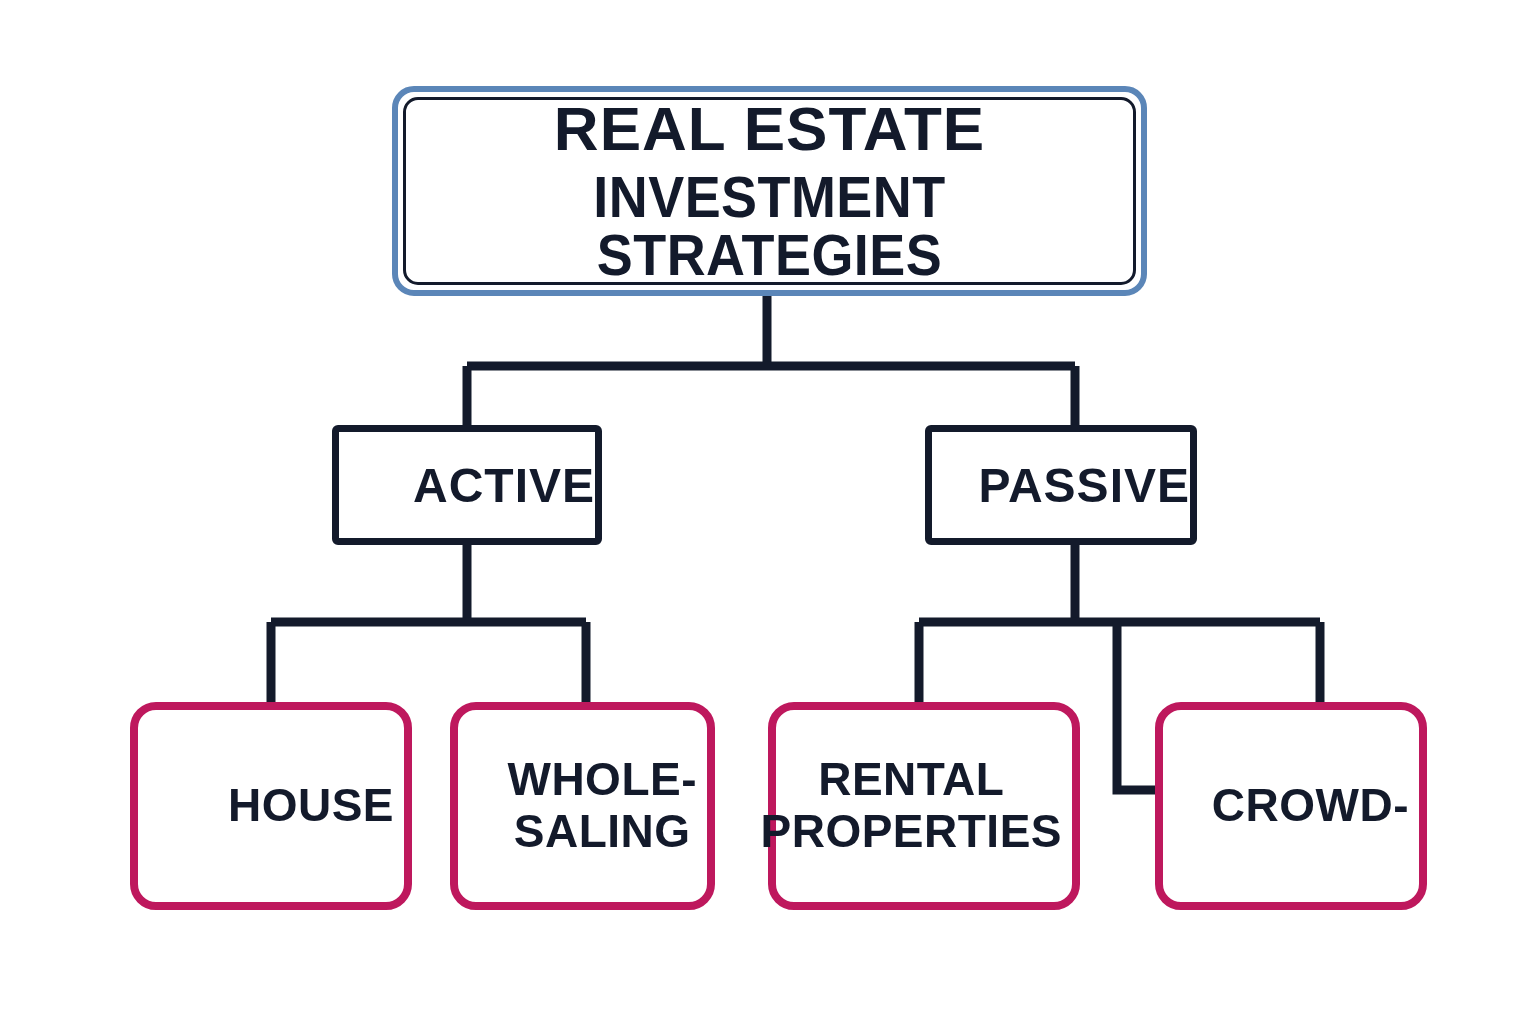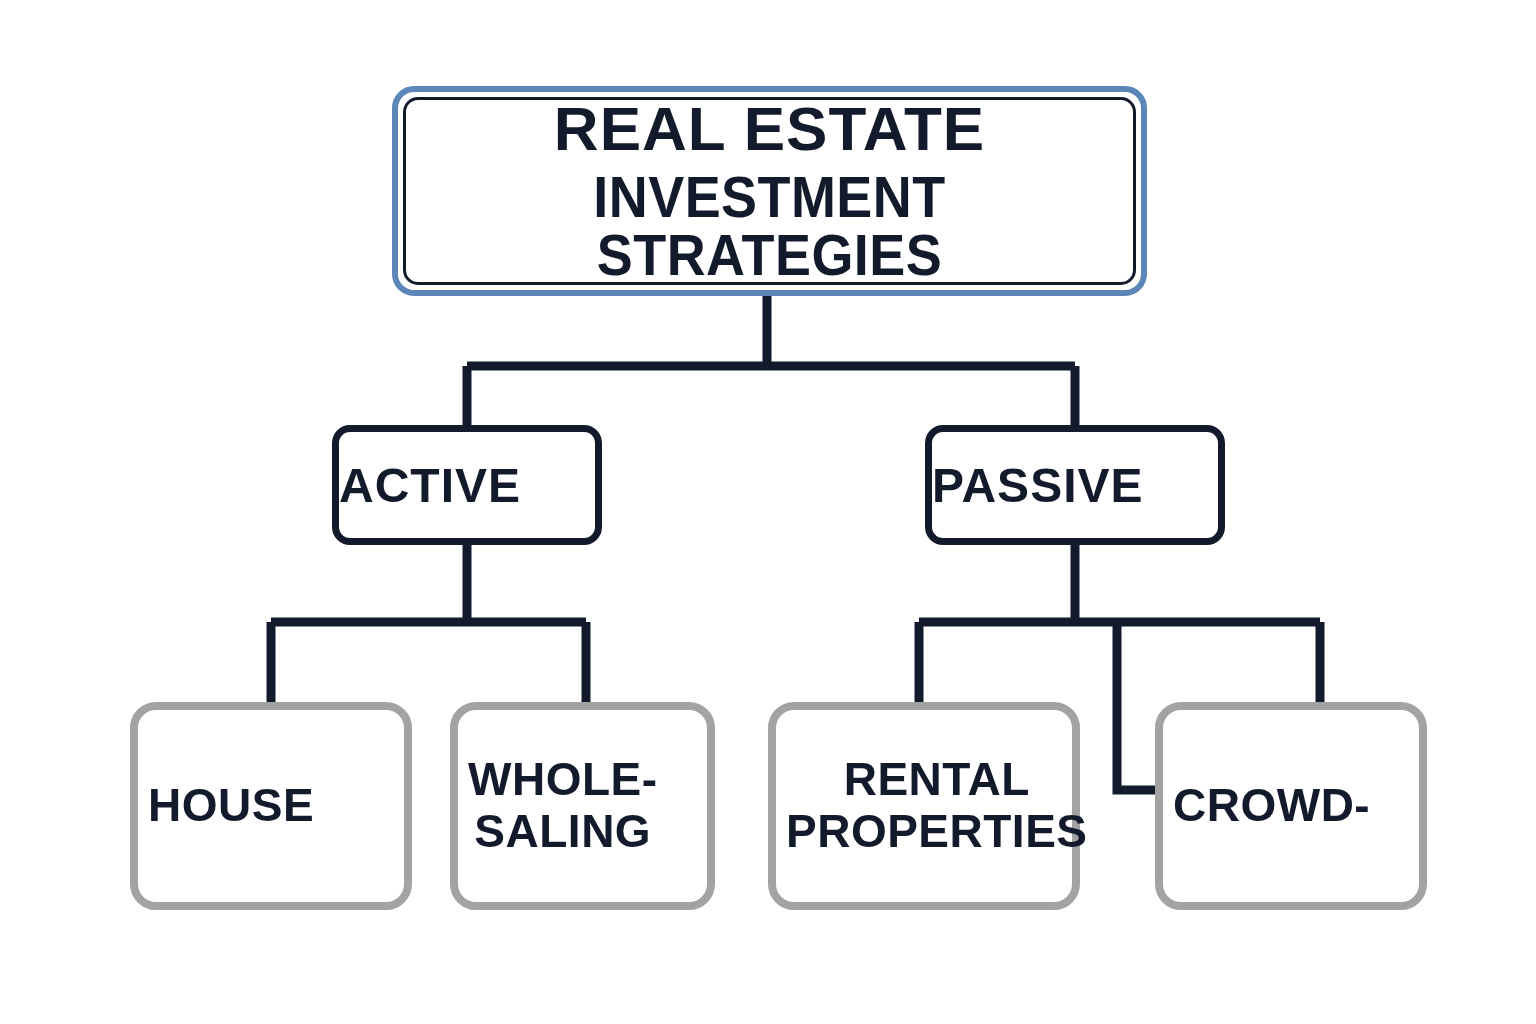--- a/index.html
+++ b/index.html
@@ -26,21 +26,21 @@
     height: 1024px;
     pointer-events: none;
   }
 
   .node {
     position: absolute;
     box-sizing: border-box;
     background: #ffffff;
     display: flex;
     align-items: center;
-    justify-content: flex-start;
+    justify-content: flex-end;
     text-align: center;
     color: #131a2b;
     z-index: 2;
   }
 
   
   .node.root {
     left: 392px;
     top: 86px;
     width: 755px;
@@ -71,31 +71,31 @@
   .root-line2 {
     font-size: 58px;
     font-weight: 700;
     letter-spacing: 0.5px;
     transform: scaleX(0.93);
   }
 
   
   .node.mid {
     border: 7px solid #131a2b;
-    border-radius: 18px;
+    border-radius: 6px;
     font-size: 48px;
     font-weight: 700;
     letter-spacing: 1px;
   }
   .node.mid.active  { left: 332px;  top: 425px; width: 270px; height: 120px; }
-  .node.mid.passive { left: 925px;  top: 425px; width: 300px; height: 120px; }
+  .node.mid.passive { left: 925px;  top: 425px; width: 272px; height: 120px; }
 
   
   .node.leaf {
-    border: 8px solid #a3a3a3;
+    border: 8px solid #be185d;
     border-radius: 26px;
     font-size: 46px;
     font-weight: 700;
     line-height: 1.12;
     letter-spacing: 0.5px;
   }
   .node.leaf .leaf-text {
     display: block;
     padding: 0 10px;
   }

